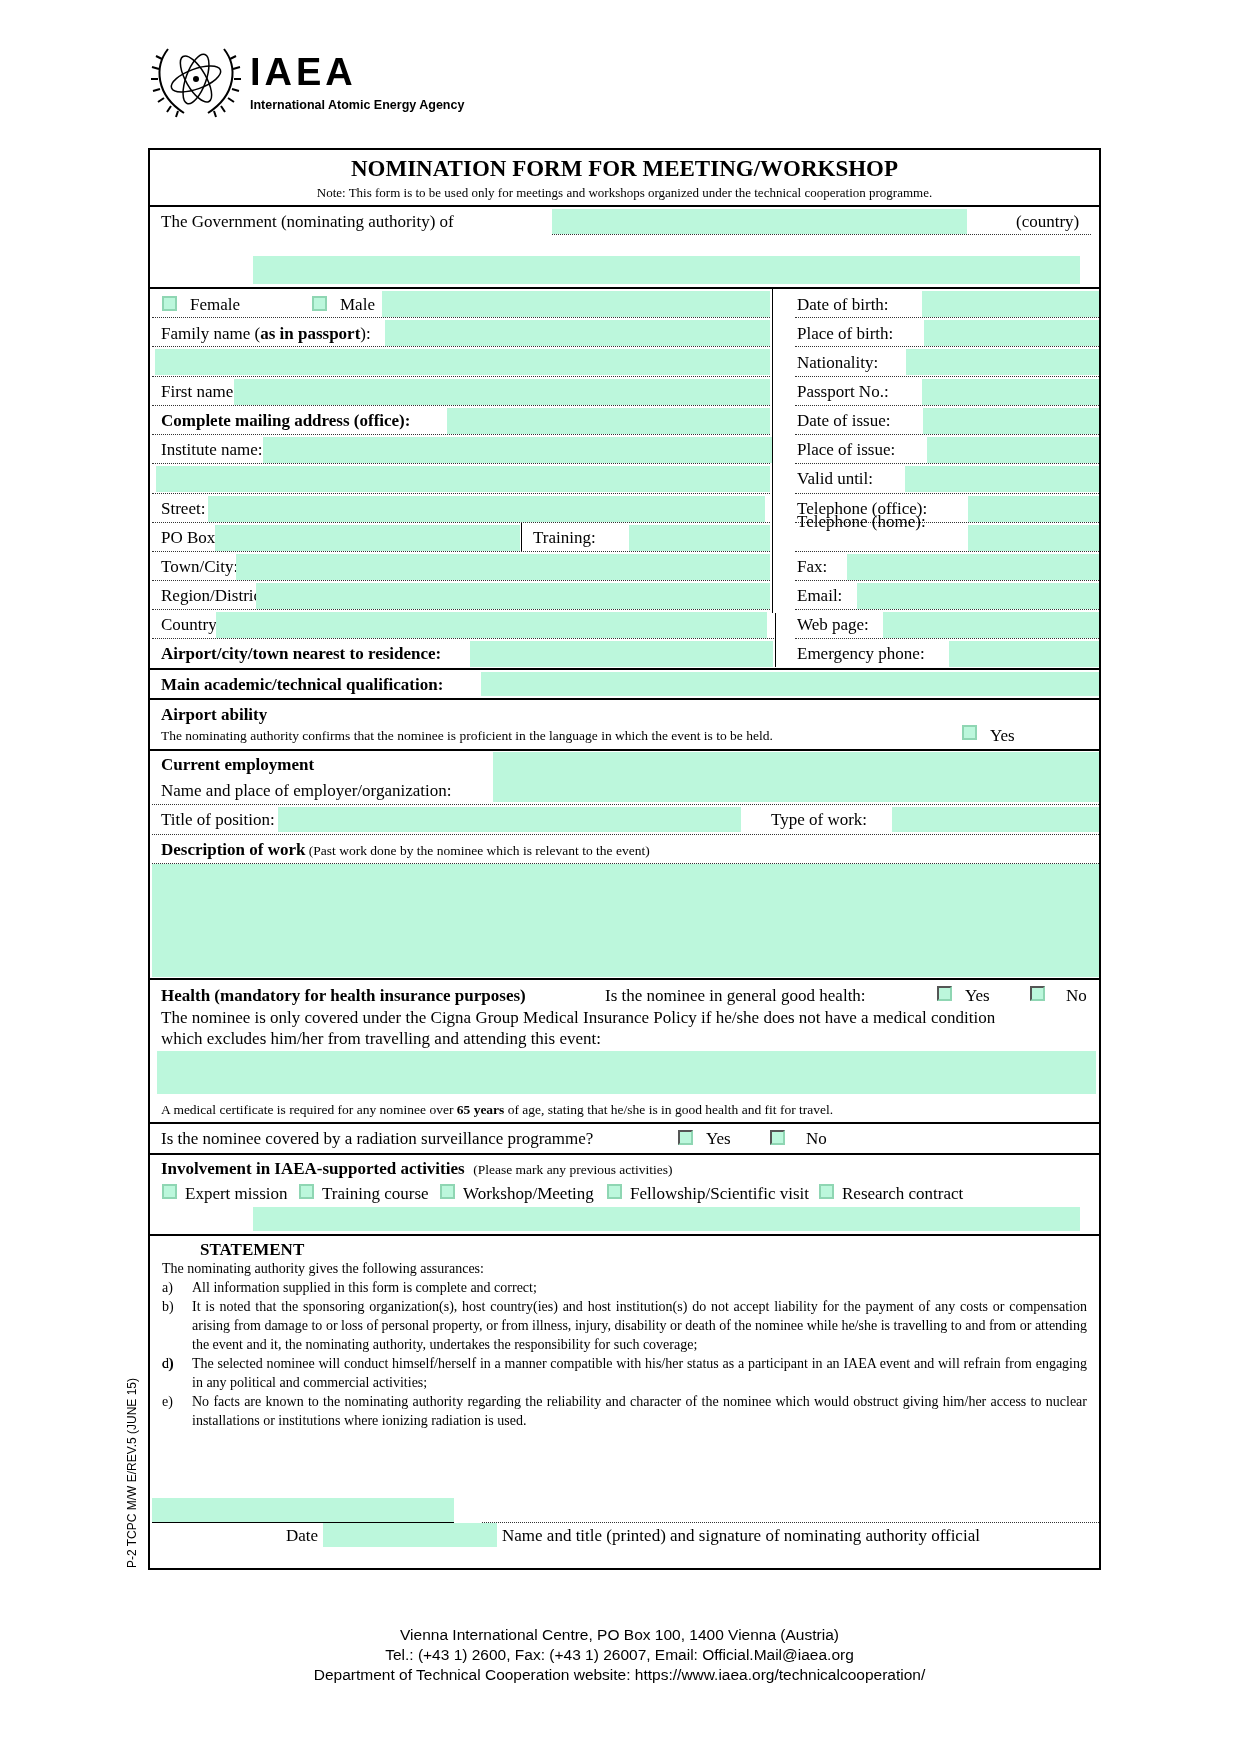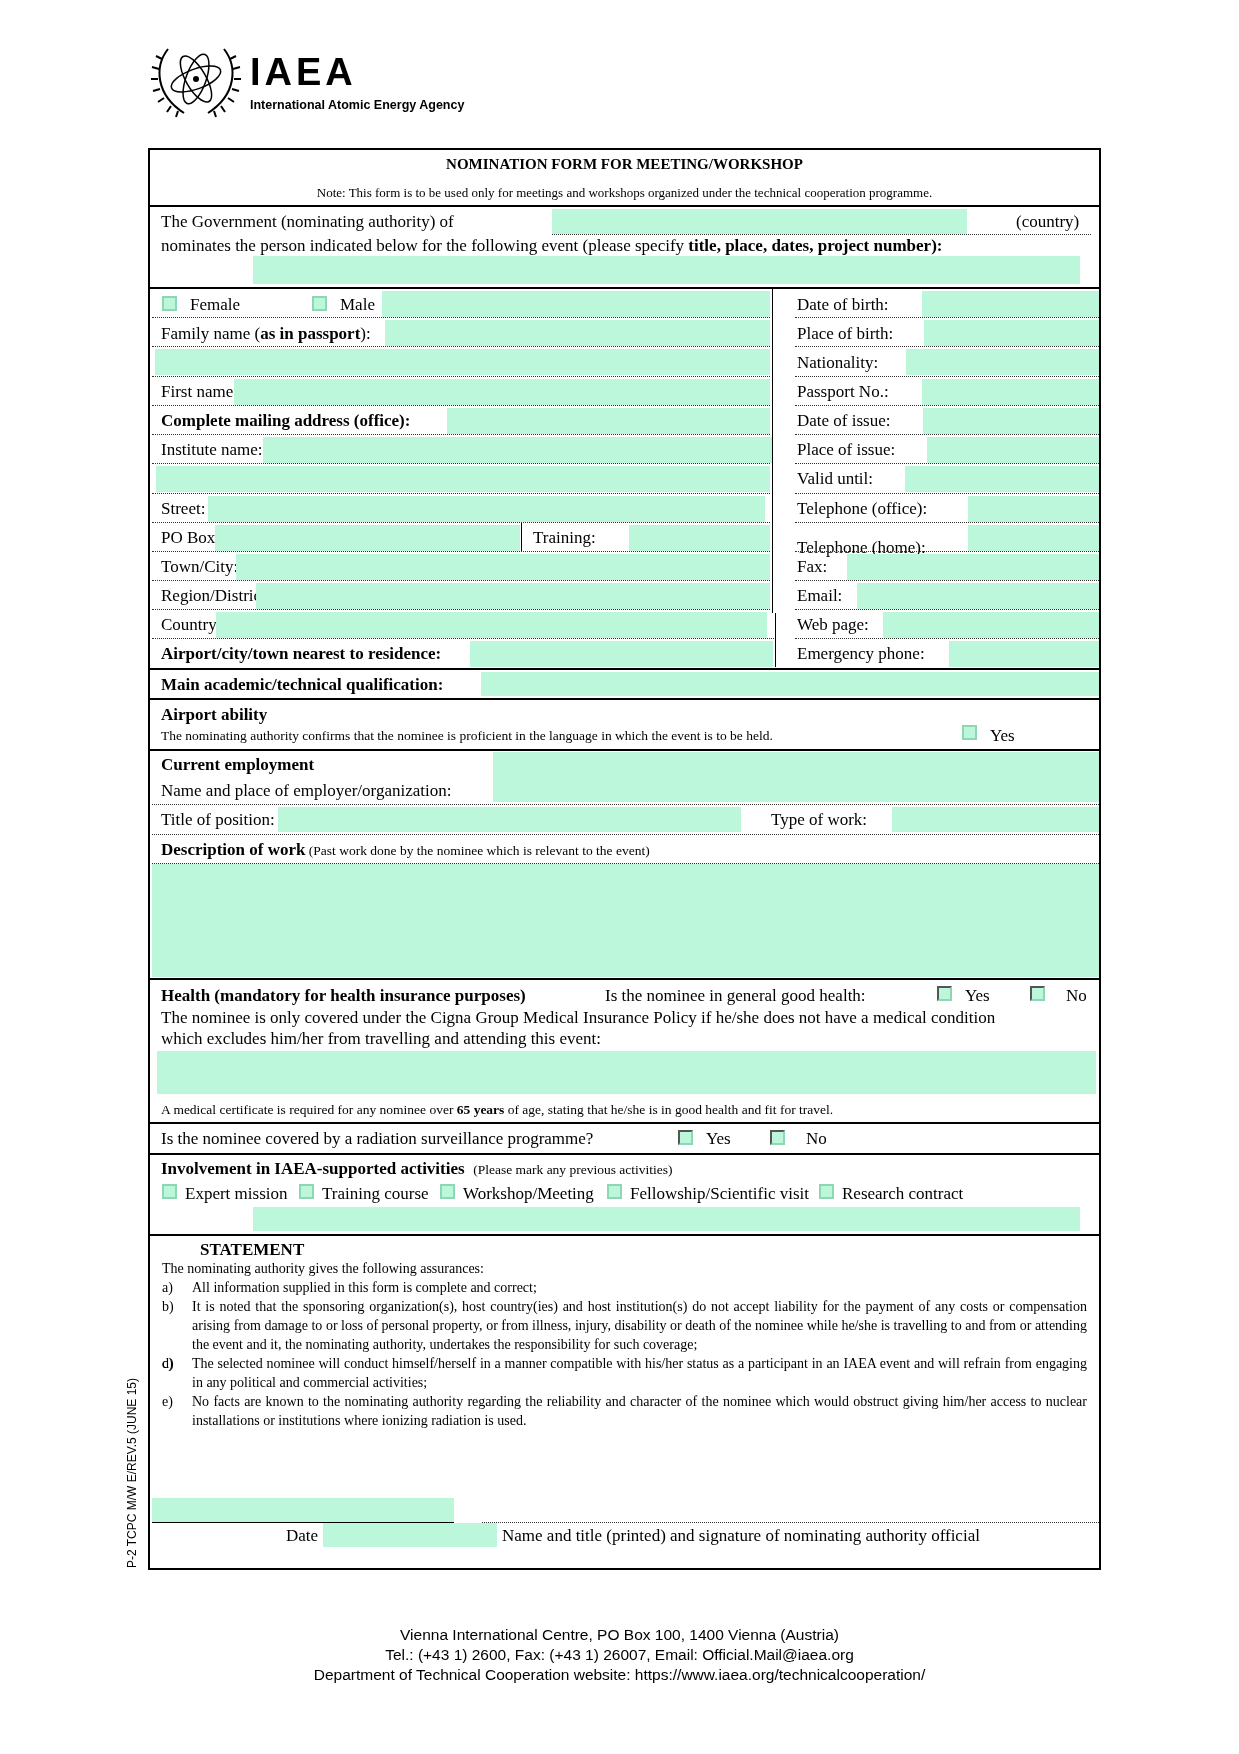--- a/index.html
+++ b/index.html
@@ -11,21 +11,21 @@
   .form { position:absolute; left:148px; top:148px; width:953px; height:1422px; border:2px solid #000; box-sizing:border-box; }
   .abs { position:absolute; }
   .fld { position:absolute; background:#bcf7dc; }
   .txt { position:absolute; font-size:17px; white-space:nowrap; line-height:20px; }
   .b { font-weight:bold; }
   .hr { position:absolute; left:0; right:0; border-top:2px solid #000; }
   .dot { position:absolute; border-top:1px dotted #333; }
   .vl { position:absolute; border-left:1px solid #000; }
   .cb { position:absolute; width:15px; height:15px; background:#bcf7dc; border:2px solid #8fd6b3; box-sizing:border-box; }
   .cb.dk { border-left-color:#555; border-top-color:#555; }
-  .title { position:absolute; left:0; right:0; top:6px; text-align:center; font-weight:bold; font-size:15px; }
+  .title { position:absolute; left:0; right:0; top:6px; text-align:center; font-weight:bold; font-size:23px; }
   .note { position:absolute; left:0; right:0; top:35px; text-align:center; font-size:13px; }
   .small { font-size:13.5px; }
   .stmt { position:absolute; left:12px; right:12px; font-size:14px; line-height:19px; text-align:justify; }
   .stmt .item { position:relative; padding-left:30px; }
   .stmt .item .lt { position:absolute; left:0; }
   .footer { position:absolute; left:0; width:1239px; top:1625px; text-align:center; font-family:"Liberation Sans", sans-serif; font-size:15.5px; line-height:20px; }
   .sidecode { position:absolute; left:125px; top:1568px; transform:rotate(-90deg); transform-origin:left top; font-family:"Liberation Sans", sans-serif; font-size:12px; white-space:nowrap; }
 </style>
 </head>
 <body>
@@ -50,21 +50,20 @@
 <div class="form">
 
   <div class="title">NOMINATION FORM FOR MEETING/WORKSHOP</div>
   <div class="note">Note: This form is to be used only for meetings and workshops organized under the technical cooperation programme.</div>
   <div class="hr" style="top:55px;"></div>
 
   <div class="txt" style="left:11px; top:62px;">The Government (nominating authority) of</div>
   <div class="fld" style="left:402px; top:59px; width:415px; height:25px;"></div>
   <div class="txt" style="left:866px; top:62px;">(country)</div>
   <div class="dot" style="left:402px; right:8px; top:84px;"></div>
-  <div class="txt" style="left:11px; top:86px;"><span>nominates the person indicated below for the following event (please specify </span><span class="b">title, place, dates, project number):</span></div>
   <div class="fld" style="left:103px; top:106px; width:827px; height:28px;"></div>
   <div class="hr" style="top:137px;"></div>
 
   <div class="vl" style="left:622px; top:139px; height:324px;"></div>
 
   <div class="cb" style="left:12px; top:146px;"></div>
   <div class="txt" style="left:40px; top:145px;">Female</div>
   <div class="cb" style="left:162px; top:146px;"></div>
   <div class="txt" style="left:190px; top:145px;">Male</div>
   <div class="fld" style="left:232px; top:141px; width:388px; height:26px;"></div>
@@ -136,21 +135,21 @@
   <div class="dot" style="left:645px; right:0; top:284px;"></div>
   <div class="txt" style="left:647px; top:290px;">Place of issue:</div>
   <div class="fld" style="left:777px; top:287px; width:172px; height:26px;"></div>
   <div class="dot" style="left:645px; right:0; top:313px;"></div>
   <div class="txt" style="left:647px; top:319px;">Valid until:</div>
   <div class="fld" style="left:755px; top:316px; width:194px; height:26px;"></div>
   <div class="dot" style="left:645px; right:0; top:343px;"></div>
   <div class="txt" style="left:647px; top:349px;">Telephone (office):</div>
   <div class="fld" style="left:818px; top:346px; width:131px; height:26px;"></div>
   <div class="dot" style="left:645px; right:0; top:372px;"></div>
-  <div class="txt" style="left:647px; top:388px;">Telephone (home):</div>
+  <div class="txt" style="left:647px; top:362px;">Telephone (home):</div>
   <div class="fld" style="left:818px; top:375px; width:131px; height:26px;"></div>
   <div class="dot" style="left:645px; right:0; top:401px;"></div>
   <div class="txt" style="left:647px; top:407px;">Fax:</div>
   <div class="fld" style="left:697px; top:404px; width:252px; height:26px;"></div>
   <div class="dot" style="left:645px; right:0; top:430px;"></div>
   <div class="txt" style="left:647px; top:436px;">Email:</div>
   <div class="fld" style="left:707px; top:433px; width:242px; height:26px;"></div>
   <div class="dot" style="left:645px; right:0; top:459px;"></div>
   <div class="txt" style="left:647px; top:465px;">Web page:</div>
   <div class="fld" style="left:733px; top:462px; width:216px; height:26px;"></div>

